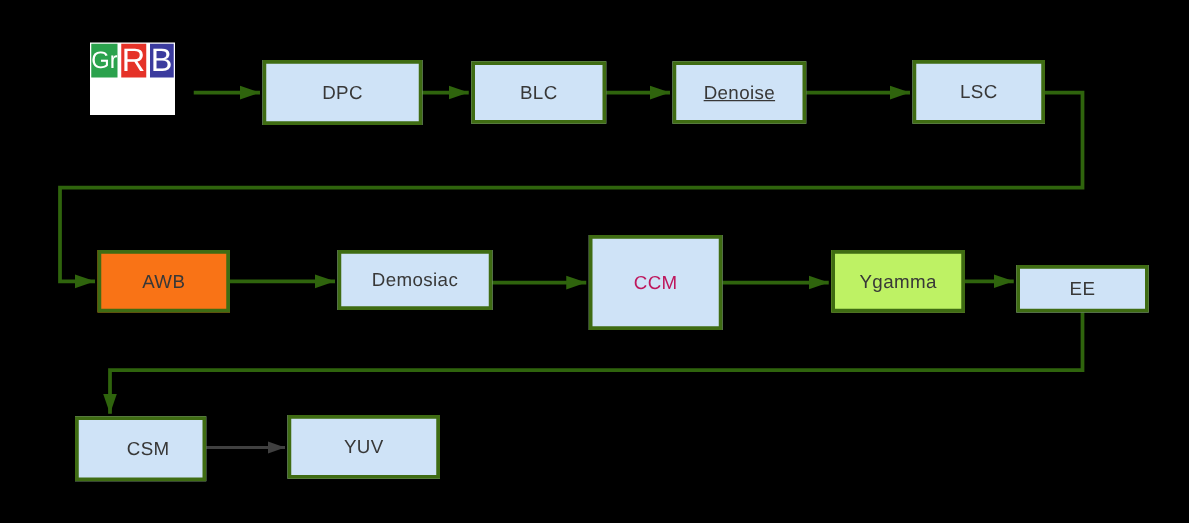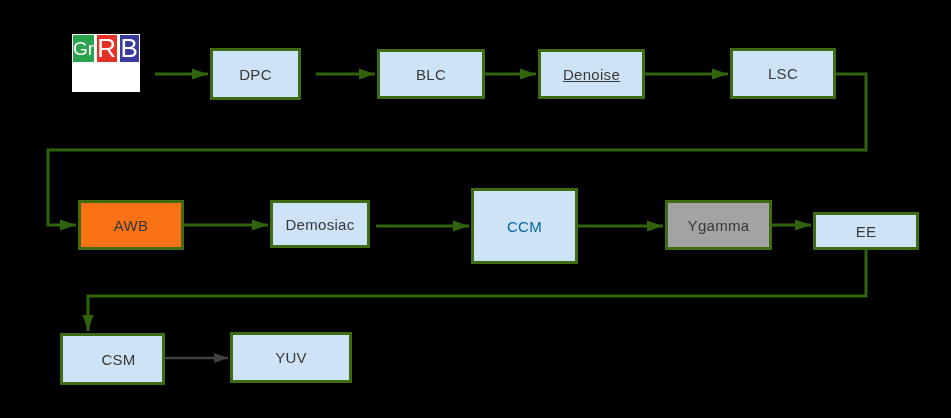--- a/index.html
+++ b/index.html
@@ -92,42 +92,42 @@
         <span>R</span>
       </div>
       <div class="tile large" style="background: rgb(59, 59, 158);">
         <span>B</span>
       </div>
       <div class="tile small" style="background: rgb(43, 162, 77); margin-left: 21px;">
         <span>Gb</span>
       </div>
     </div>
   <div id="node-layer">
-      <div class="node" style="left: 210px; top: 48px; width: 91px; height: 52px; border-color: rgb(63, 108, 19); background: rgb(207, 227, 247);">
+      <div class="node" style="left: 210px; top: 48px; width: 128px; height: 52px; border-color: rgb(63, 108, 19); background: rgb(207, 227, 247);">
         <span class="node-label" style="color: rgb(56, 56, 56);">DPC</span>
       </div>
       <div class="node" style="left: 377px; top: 49px; width: 108px; height: 50px; border-color: rgb(63, 108, 19); background: rgb(207, 227, 247);">
         <span class="node-label" style="color: rgb(56, 56, 56);">BLC</span>
       </div>
       <div class="node" style="left: 538px; top: 49px; width: 107px; height: 50px; border-color: rgb(63, 108, 19); background: rgb(207, 227, 247);">
         <span class="node-label" style="color: rgb(56, 56, 56); text-decoration: underline;">Denoise</span>
       </div>
       <div class="node" style="left: 730px; top: 48px; width: 106px; height: 51px; border-color: rgb(63, 108, 19); background: rgb(207, 227, 247);">
         <span class="node-label" style="color: rgb(56, 56, 56);">LSC</span>
       </div>
       <div class="node" style="left: 78px; top: 200px; width: 106px; height: 50px; border-color: rgb(63, 108, 19); background: #f97316;">
         <span class="node-label" style="color: rgb(56, 56, 56);">AWB</span>
       </div>
-      <div class="node" style="left: 270px; top: 200px; width: 100px; height: 48px; border-color: rgb(63, 108, 19); background: rgb(207, 227, 247);">
+      <div class="node" style="left: 270px; top: 200px; width: 124px; height: 48px; border-color: rgb(63, 108, 19); background: rgb(207, 227, 247);">
         <span class="node-label" style="color: rgb(56, 56, 56);">Demosiac</span>
       </div>
       <div class="node" style="left: 471px; top: 188px; width: 107px; height: 76px; border-color: rgb(63, 108, 19); background: rgb(207, 227, 247);">
-        <span class="node-label" style="color: #0369a1; text-align: center;">CCM</span>
+        <span class="node-label" style="color: #be185d; text-align: center;">CCM</span>
       </div>
-      <div class="node" style="left: 665px; top: 200px; width: 107px; height: 50px; border-color: rgb(63, 108, 19); background: #a3a3a3;">
+      <div class="node" style="left: 665px; top: 200px; width: 107px; height: 50px; border-color: rgb(63, 108, 19); background: #bef264;">
         <span class="node-label" style="color: rgb(56, 56, 56);">Ygamma</span>
       </div>
       <div class="node" style="left: 813px; top: 212px; width: 106px; height: 38px; border-color: rgb(63, 108, 19); background: rgb(207, 227, 247);">
         <span class="node-label" style="color: rgb(56, 56, 56);">EE</span>
       </div>
       <div class="node" style="left: 60px; top: 333px; width: 105px; height: 52px; border-color: rgb(63, 108, 19); background: rgb(207, 227, 247); padding-left: 12px;">
         <span class="node-label" style="color: rgb(56, 56, 56);">CSM</span>
       </div>
       <div class="node" style="left: 230px; top: 332px; width: 122px; height: 51px; border-color: rgb(63, 108, 19); background: rgb(207, 227, 247);">
         <span class="node-label" style="color: rgb(56, 56, 56);">YUV</span>

